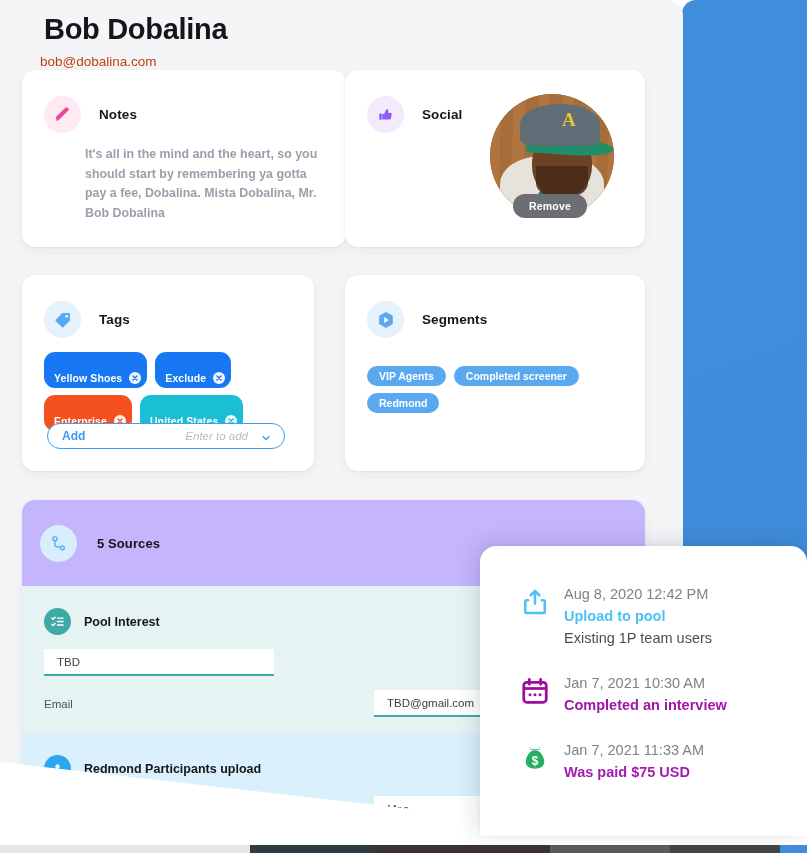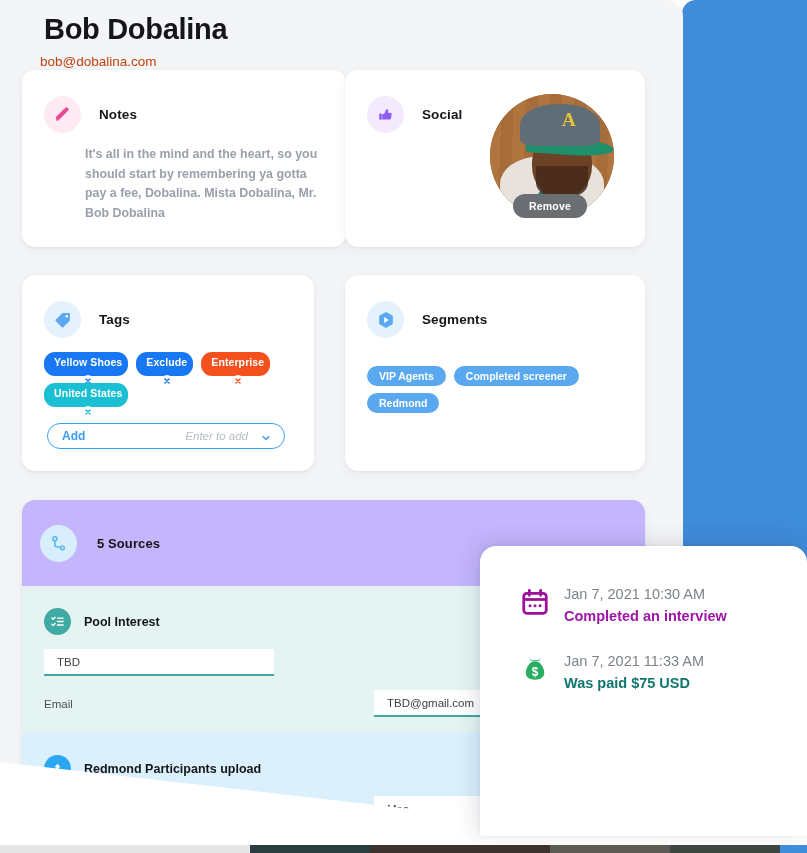--- a/index.html
+++ b/index.html
@@ -208,29 +208,28 @@
     padding: 14px 22px 0 22px;
     display: flex;
     flex-wrap: wrap;
     gap: 7px 8px;
   }
   .pill {
     display: inline-flex;
     align-items: center;
     gap: 7px;
     height: 20px;
-    padding: 4px 6px 0 10px;
+    padding: 16px 6px 0 10px;
     border-radius: 11px;
     font-size: 10.5px;
     font-weight: 700;
     color: #ffffff;
     white-space: nowrap;
     letter-spacing: 0.1px;
     cursor: pointer;
-    flex-direction: column;
   }
   .pill-x {
     width: 12px;
     height: 12px;
     border-radius: 50%;
     background: rgba(255,255,255,0.95);
     display: inline-flex;
     align-items: center;
     justify-content: center;
     flex: 0 0 auto;
@@ -596,20 +595,34 @@
 
   </div>
 
   <div class="wedge"></div>
 
   <div class="timeline">
     <div id="tl-list">
         <div class="tl-item">
           <span class="tl-icon">
             <svg width="30" height="30" viewBox="0 0 24 24" fill="none">
+              <path d="M12 3.2v10" stroke="#4fc0f5" stroke-width="2" stroke-linecap="round"></path>
+              <path d="M8.6 6.6L12 3.2l3.4 3.4" stroke="#4fc0f5" stroke-width="2" stroke-linecap="round" stroke-linejoin="round"></path>
+              <path d="M6.5 10.5H5.2a1 1 0 0 0-1 1v8.3a1 1 0 0 0 1 1h13.6a1 1 0 0 0 1-1v-8.3a1 1 0 0 0-1-1H17.5" stroke="#4fc0f5" stroke-width="2" stroke-linecap="round" stroke-linejoin="round"></path>
+            </svg>
+          </span>
+          <div class="tl-text">
+            <div class="tl-time">Aug 8, 2020 12:42 PM</div>
+            <div class="tl-action" style="color: rgb(79, 192, 245);">Upload to pool</div>
+            <div class="tl-note">Existing 1P team users</div>
+          </div>
+        </div>
+        <div class="tl-item">
+          <span class="tl-icon">
+            <svg width="30" height="30" viewBox="0 0 24 24" fill="none">
               <rect x="3" y="5" width="18" height="16" rx="2.4" stroke="#9c0f9c" stroke-width="2.2"></rect>
               <path d="M3 10h18" stroke="#9c0f9c" stroke-width="2.2"></path>
               <path d="M7.5 2.6v4M16.5 2.6v4" stroke="#9c0f9c" stroke-width="2.2" stroke-linecap="round"></path>
               <circle cx="8" cy="15" r="1.2" fill="#9c0f9c"></circle>
               <circle cx="12" cy="15" r="1.2" fill="#9c0f9c"></circle>
               <circle cx="16" cy="15" r="1.2" fill="#9c0f9c"></circle>
             </svg>
           </span>
           <div class="tl-text">
             <div class="tl-time">Jan 7, 2021 10:30 AM</div>
@@ -619,21 +632,21 @@
         <div class="tl-item">
           <span class="tl-icon">
             <svg width="30" height="30" viewBox="0 0 24 24" fill="none">
               <path d="M7.5 2.5l1.6 2.2h5.8l1.6-2.2-1.1 3h-6.8l-1.1-3z" fill="#5ec49a"></path>
               <path d="M12 5.8c4.2 0 7.4 5.2 7.4 9.4 0 3.4-3.3 5.3-7.4 5.3s-7.4-1.9-7.4-5.3C4.6 11 7.8 5.8 12 5.8z" fill="#27ae60"></path>
               <text x="12" y="17.6" font-size="9.5" font-weight="700" fill="#ffffff" text-anchor="middle" font-family="Liberation Sans, sans-serif">$</text>
             </svg>
           </span>
           <div class="tl-text">
             <div class="tl-time">Jan 7, 2021 11:33 AM</div>
-            <div class="tl-action" style="color: #0f766e;">Was paid $75 USD</div>
+            <div class="tl-action" style="color: #a21caf;">Was paid $75 USD</div>
           </div>
         </div>
       </div>
   </div>
 
   <div class="os-strip" id="os-strip">
       <div class="os-seg" style="background: rgb(230, 230, 230); width: 250px;"></div>
       <div class="os-seg" style="background: rgb(43, 61, 63); width: 120px;"></div>
       <div class="os-seg" style="background: rgb(60, 50, 48); width: 180px;"></div>
       <div class="os-seg" style="background: rgb(92, 90, 85); width: 120px;"></div>

